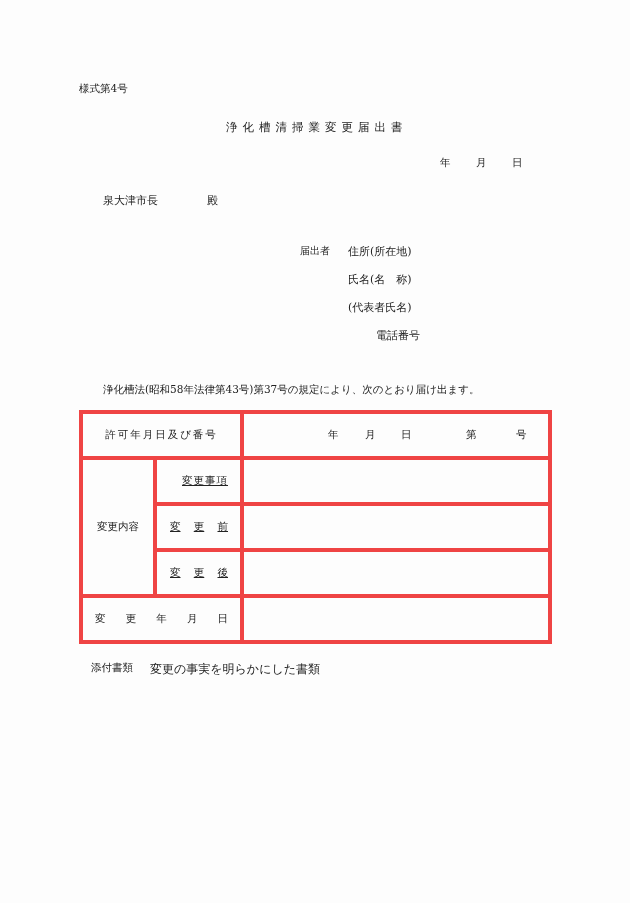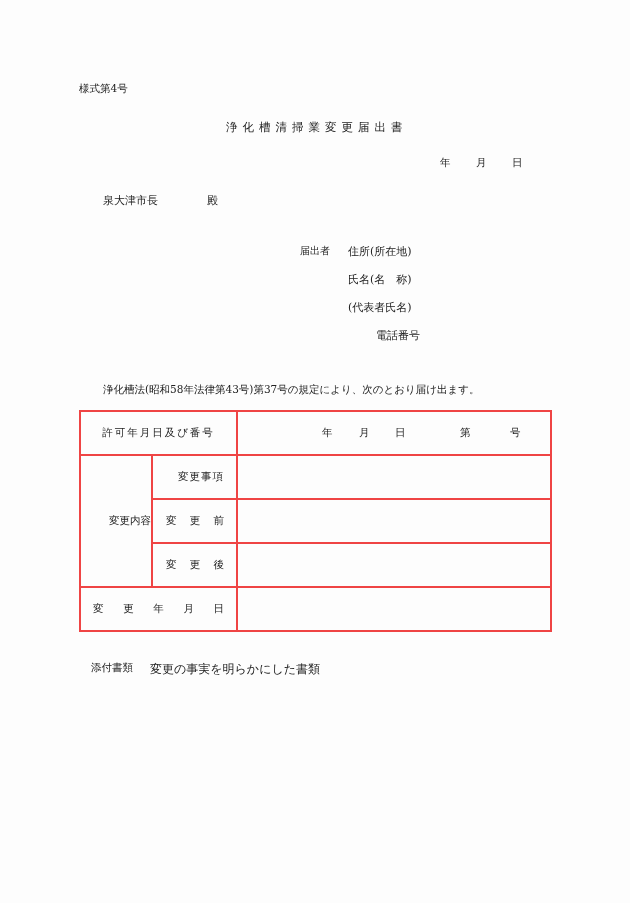--- a/index.html
+++ b/index.html
@@ -31,28 +31,28 @@
 
     table.form-table {
       position: absolute;
       left: 79px;
       top: 410px;
       width: 473px;
       border-collapse: collapse;
       font-size: 10.5px;
     }
     table.form-table td {
-      border: 2px solid #ef4444;
+      border: 4px solid #ef4444;
       height: 42px;
       padding: 0;
       vertical-align: middle;
     }
     td.c-label-wide { width: 142px; text-align: center; letter-spacing: 2px; }
-    td.c-merged { width: 70px; text-align: right; }
-    td.c-sub { width: 71px; text-align: center; }
+    td.c-merged { width: 70px; text-align: center; }
+    td.c-sub { width: 71px; text-align: center; text-decoration: underline; }
     td.c-value { }
     .spread { display: flex; justify-content: space-between; padding: 0 12px; }
     .sub-spread { display: flex; justify-content: space-between; padding: 0 12px 0 13px; }
     .val-row { position: relative; height: 42px; }
     .val-row span { position: absolute; top: 14px; }
 
     .attachment { left: 91px; top: 661px; font-size: 10.5px; }
     .attachment-val { left: 150px; top: 661px; font-size: 12px; }
   </style>
 </head>

